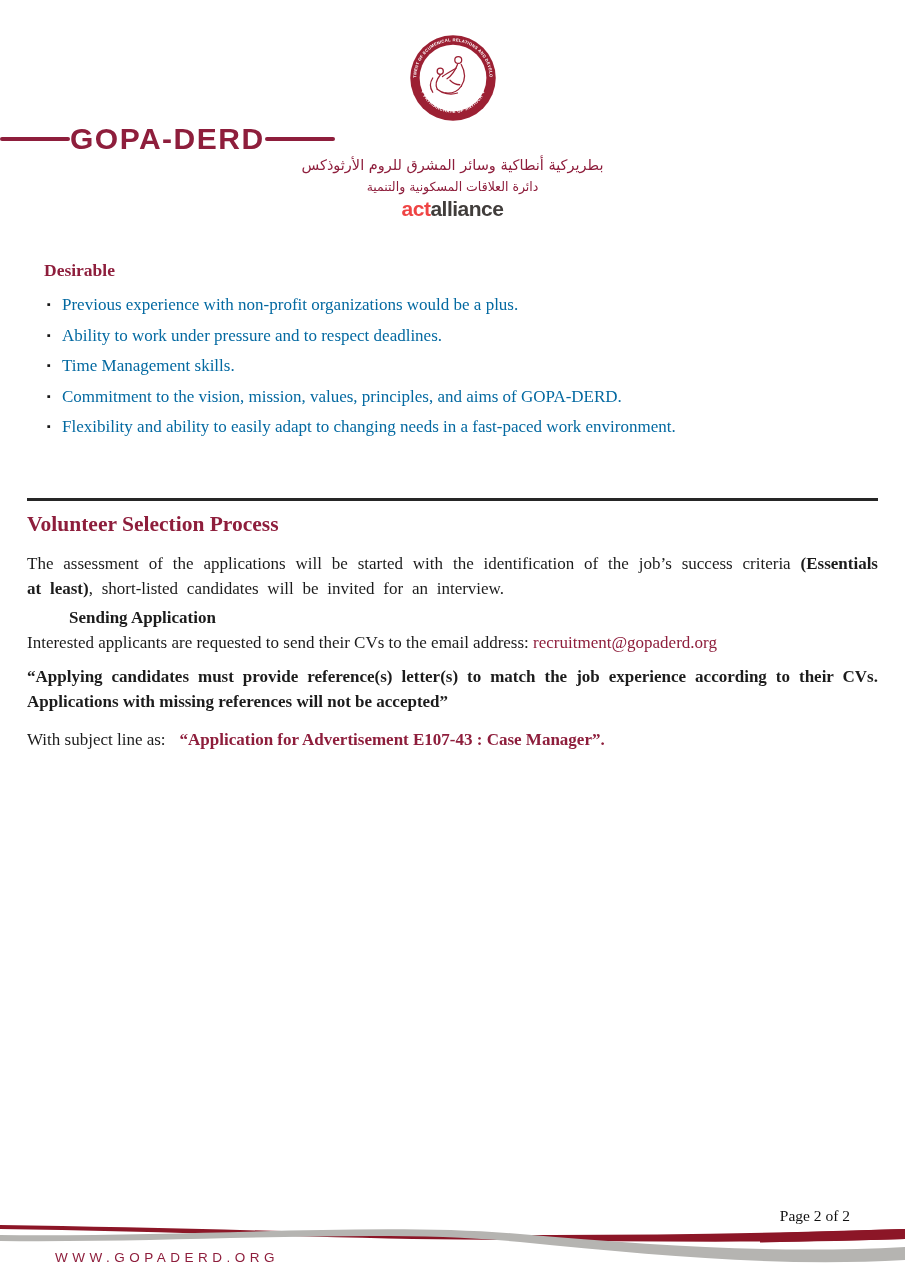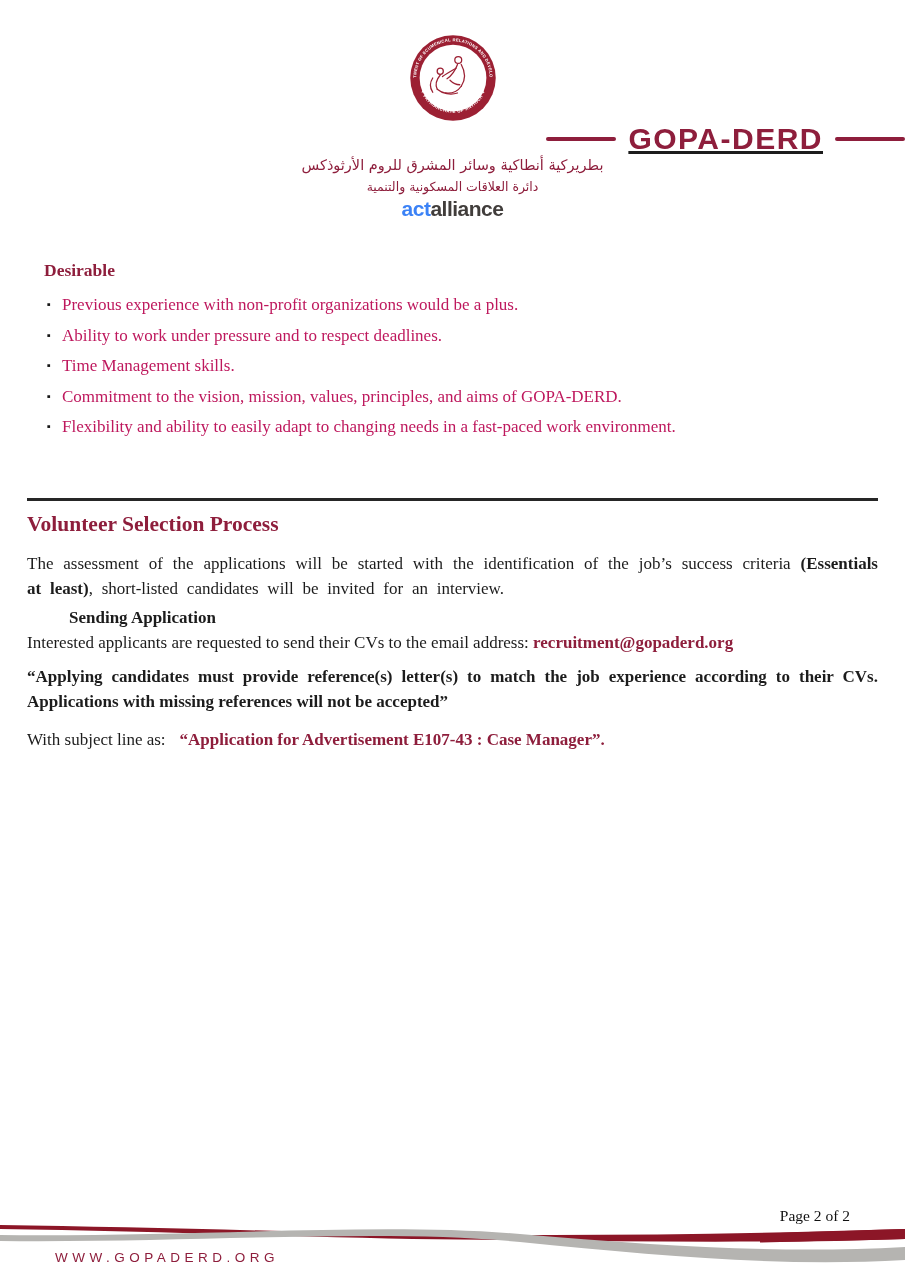--- a/index.html
+++ b/index.html
@@ -11,23 +11,21 @@
     overflow:hidden;
     font-family:"Liberation Serif", serif;
     color:#1c1c1c;
   }
 
   
   .header { padding-top:33px; text-align:center; }
   .seal { display:block; margin:0 auto; }
   .wordmark-row {
     margin-top:2px;
-    display:flex; align-items:center; justify-content:flex-end;
-    gap:12px;
-    text-decoration:underline;
+    display:flex; align-items:center; justify-content:flex-start;
   }
   .wordmark-rule { width:70px; height:4px; background:#8e1e3c; border-radius:2px; }
   .wordmark {
     font-family:"Liberation Sans", sans-serif;
     font-weight:bold; font-size:30px; letter-spacing:1.5px;
     color:#8e1e3c; line-height:28px;
   }
   .arabic1 {
     margin-top:3px;
     font-family:"DejaVu Sans", sans-serif;
@@ -38,36 +36,36 @@
     margin-top:3px;
     font-family:"DejaVu Sans", sans-serif;
     font-size:12.5px; color:#8e1e3c; line-height:17px;
     direction:rtl;
   }
   .actalliance {
     margin-top:3px;
     font-family:"Liberation Sans", sans-serif;
     font-size:21px; line-height:22px; letter-spacing:-0.5px;
   }
-  .act-part { color:#3b82f6; font-weight:bold; }
+  .act-part { color:#ef4444; font-weight:bold; }
   .alliance-part { color:#413d3b; font-weight:600; }
 
   
   .content { padding:0 27px; }
   .desirable-heading {
     margin:40px 0 12px 17px;
     color:#8e1e3c; font-weight:bold; font-size:17.5px;
   }
   .bullet-list { list-style:none; margin-left:20px; }
   .bullet-list li {
     position:relative;
     padding-left:15px;
     font-size:17px; line-height:23px;
     margin-bottom:7.5px;
-    color:#be185d;
+    color:#0369a1;
   }
   .bullet-list li::before {
     content:"▪";
     position:absolute; left:0; top:0;
     font-size:11px; color:#141414; line-height:23px;
   }
 
   .divider { margin-top:60px; border-top:3px solid #262626; }
 
   .vsp-heading {
@@ -76,21 +74,21 @@
   }
   .para {
     margin-top:14px;
     font-size:17px; line-height:25px;
     text-align:justify;
   }
   .assessment { word-spacing:4.5px; }
   .bold { font-weight:bold; }
   .sending-heading { margin-top:6px; font-weight:bold; font-size:17px; line-height:22px;margin-left:42px; }
   .interested { margin-top:2px; font-size:17px; line-height:23px; }
-  .email-link { color:#8e1e3c; font-weight:bold; text-decoration:none; }
+  .email-link { color:#8e1e3c; font-weight:normal; text-decoration:none; }
   .reference-note { margin-top:10px; font-weight:bold; }
   .subject-line { margin-top:14px; font-size:17px; line-height:24px; }
   .subject-value { color:#8e1e3c; font-weight:bold; margin-left:14px; }
 
   
   .page-number {
     position:absolute; right:55px; top:1207px;
     font-size:15.5px; color:#111;
   }
   .footer-waves { position:absolute; left:0; top:1220px; width:905px; height:48px; }

